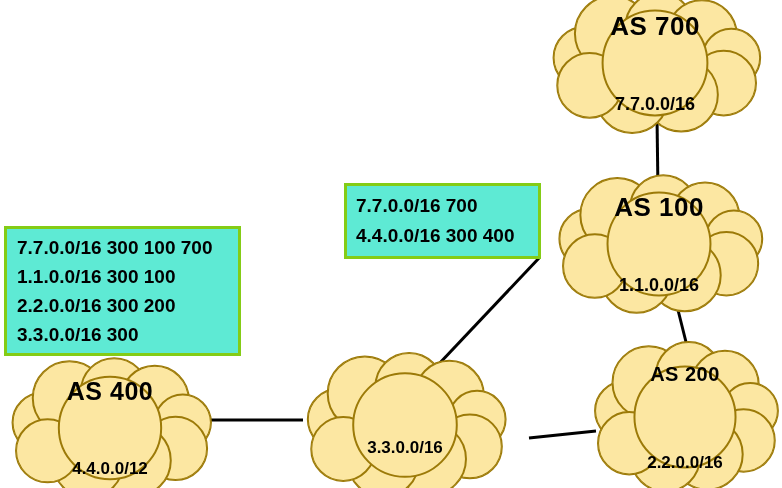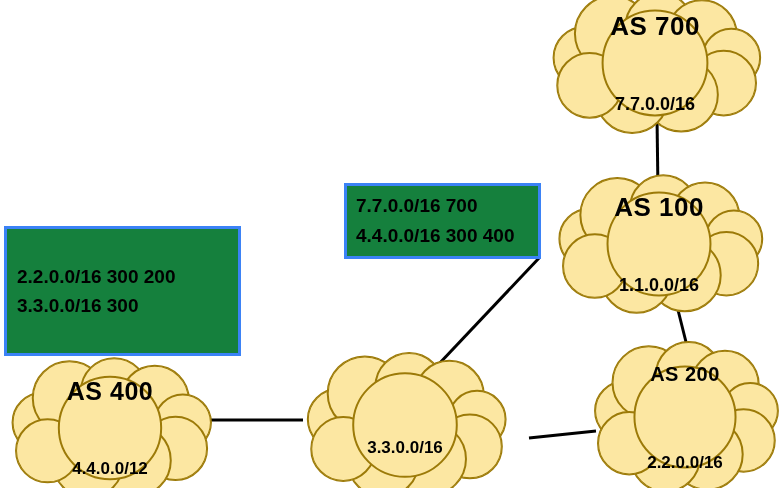--- a/index.html
+++ b/index.html
@@ -57,22 +57,22 @@
   }
   .as-prefix {
     font-weight: bold;
     color: #000000;
     line-height: 1;
     white-space: nowrap;
     margin-top: 44px;
   }
   .route-table {
     position: absolute;
-    background: #15803d;
-    border: 3px solid #3b82f6;
+    background: #5eead4;
+    border: 3px solid #84cc16;
     box-sizing: border-box;
     display: flex;
     flex-direction: column;
     justify-content: center;
   }
   .route-row {
     font-weight: bold;
     color: #000000;
     white-space: nowrap;
   }
@@ -317,20 +317,22 @@
         </svg>
         <div class="cloud-labels">
           <div class="as-name" style="font-size: 25px; margin-bottom: 12px; text-align: right;">AS 400</div>
           <div class="as-prefix" style="font-size: 17px;">4.4.0.0/12</div>
         </div>
       </div>
     </div>
 
   <div id="tables-layer">
       <div class="route-table" style="left: 4px; top: 226px; width: 237px; height: 130px; padding-left: 10px;">
+        <div class="route-row" style="font-size: 19px; line-height: 29px;">7.7.0.0/16 300 100 700</div>
+        <div class="route-row" style="font-size: 19px; line-height: 29px;">1.1.0.0/16 300 100</div>
         <div class="route-row" style="font-size: 19px; line-height: 29px;">2.2.0.0/16 300 200</div>
         <div class="route-row" style="font-size: 19px; line-height: 29px;">3.3.0.0/16 300</div>
       </div>
       <div class="route-table" style="left: 344px; top: 183px; width: 197px; height: 76px; padding-left: 9px;">
         <div class="route-row" style="font-size: 19px; line-height: 30px;">7.7.0.0/16 700</div>
         <div class="route-row" style="font-size: 19px; line-height: 30px;">4.4.0.0/16 300 400</div>
       </div>
     </div>
 
 </div>

